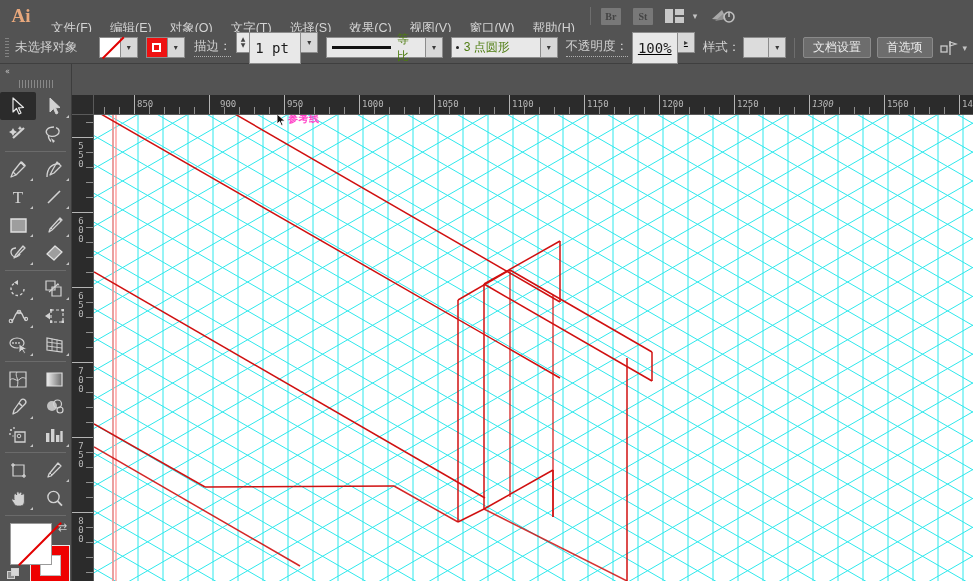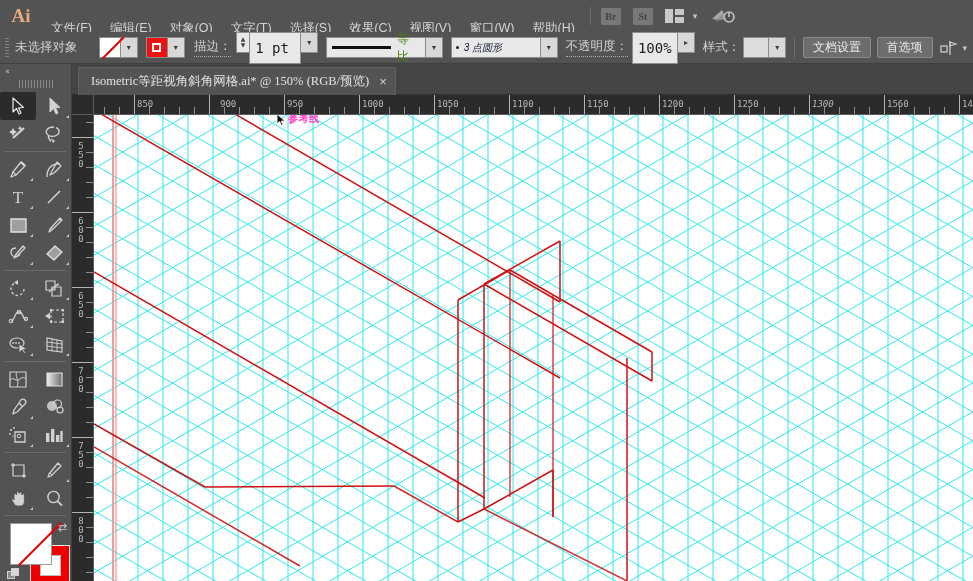--- a/index.html
+++ b/index.html
@@ -85,21 +85,21 @@
     height:21px; background:#e8e8e8; border:1px solid #8c8c8c;
     display:flex; align-items:center; padding:0 5px; gap:6px;
   }
   .strokeline { width:62px; height:3px; background:#111; }
   .strokebox span { color:#4d7c0f; font-size:12px; }
   .brushbox {
     height:21px; background:#e8e8e8; border:1px solid #8c8c8c;
     display:flex; align-items:center; padding:0 4px; gap:5px;
   }
   .brushdot { width:3px; height:3px; border-radius:50%; background:#222; }
-  .brushbox span { color:#0f172a; font-size:10px;font-style:italic; }
+  .brushbox span { color:#4d7c0f; font-size:12px; }
   .style-sw { width:26px; height:21px; background:#dcdcdc; border:1px solid #8c8c8c; }
   .btn {
     height:21px; background:#6d6d6d; border:1px solid #8a8a8a; border-radius:2px;
     color:#ececec; font-size:12px; display:flex; align-items:center;
     padding:0 9px; cursor:default; white-space:nowrap;
   }
   .align-ic { width:18px; height:16px; position:relative; }
 
   
   .tabbar {
@@ -268,21 +268,21 @@
   <div style="display:flex;">
     <div class="brushbox" style="width:90px;">
       <div class="brushdot"></div>
       <span>3 点圆形</span>
     </div>
     <div class="dd-btn">▾</div>
   </div>
   <div style="width:10px;"></div>
   <div class="cb-label-dot">不透明度：</div>
   <div style="width:5px;"></div>
-  <div style="display:flex;">
+  <div style="display:flex;text-decoration:underline;">
     <div class="field" style="width:46px;">100%</div>
     <div class="dd-btn">▸</div>
   </div>
   <div style="width:10px;"></div>
   <div class="cb-label">样式：</div>
   <div style="width:4px;"></div>
   <div style="display:flex;">
     <div class="style-sw"></div>
     <div class="dd-btn">▾</div>
   </div>
@@ -294,26 +294,20 @@
   <div class="align-ic">
     <svg width="18" height="16" viewBox="0 0 18 16">
       <rect x="1" y="6" width="6" height="6" fill="none" stroke="#cacaca" stroke-width="1.3"></rect>
       <line x1="10" y1="1" x2="10" y2="15" stroke="#cacaca" stroke-width="1.3"></line>
       <path d="M10 2 L16 4 L10 6 Z" fill="none" stroke="#cacaca" stroke-width="1.2"></path>
     </svg>
   </div>
   <div class="chev" style="margin-right:6px;">▾</div>
 </div>
 
-<div class="tabbar">
-  <div class="doctab">
-    <span class="t">Isometric等距视角斜角网格.ai* @ 150% (RGB/预览)</span>
-    <span class="x">×</span>
-  </div>
-</div>
 
 <div class="toolbar">
   <div class="tb-collapse">«</div>
   <div class="tb-grip"></div>
 
   <div class="tgrid">
     <div class="tcell sel">
       <svg class="ti" width="15" height="18" viewBox="0 0 15 18">
             <path d="M2 1 L2 15 L5.5 11.5 L8 17 L10 16 L7.5 10.8 L12.5 10.5 Z" fill="none" stroke="#e8e8e8" stroke-width="1.2" stroke-linejoin="round"></path>
           </svg>

